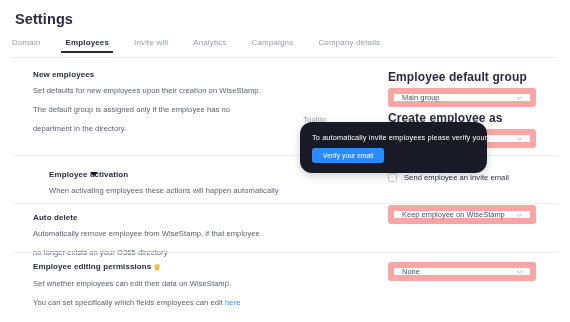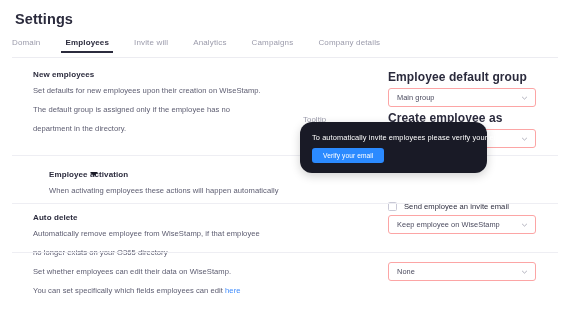--- a/index.html
+++ b/index.html
@@ -118,21 +118,21 @@
     font-size: 12px;
     font-weight: bold;
     color: #2b2b3d;
     margin-bottom: 4px;
     letter-spacing: 0.1px;
   }
   .select {
     position: relative;
     width: 148px;
     height: 19px;
-    border: 1px solid #fca5a5;
+    border: 6px solid #fca5a5;
     border-radius: 3px;
     background: #ffffff;
     display: flex;
     align-items: center;
     padding: 0 8px;
     box-sizing: border-box;
     cursor: pointer;
   }
   .select-value {
     font-size: 7.4px;
@@ -285,46 +285,49 @@
     </div>
   </div>
 
   <div class="divider" style="top:155px;"></div>
 
   <div class="row-left" style="top:170px;margin-left:16px;">
     <div class="sec-title">Employee activation</div>
     <div class="sec-desc">When activating employees these actions will happen automatically</div>
   </div>
 
-  <div class="check-row" style="top:173px;margin-top:29px;">
+  <div class="check-row" style="top:173px;">
     <span class="checkbox"></span>
     <span class="check-label">Send employee an invite email</span>
   </div>
 
   <div class="divider" style="top:203px;"></div>
 
   <div class="row-left" style="top:213px;">
     <div class="sec-title">Auto delete</div>
     <div class="sec-desc">Automatically remove employee from WiseStamp, if that employee no longer exists on your O365 directory</div>
   </div>
 
-  <div class="row-right" style="top:215px;">
+  <div class="row-right" style="top:205px;">
     <div class="select">
       <span class="select-value">Keep employee on WiseStamp</span>
       <span class="chevron">
         <svg viewBox="0 0 10 10" width="7" height="7">
             <path d="M2 3.8 L5 6.6 L8 3.8" fill="none" stroke="#9b9bab" stroke-width="1.1" stroke-linecap="round" stroke-linejoin="round"></path>
           </svg>
       </span>
     </div>
   </div>
 
   <div class="divider" style="top:252px;"></div>
 
   <div class="row-left" style="top:262px;">
+    <div class="sec-title">
+      <span>Employee editing permissions</span><span class="crown-icon">♛</span>
+    </div>
     <div class="sec-desc">
       <span>Set whether employees can edit their data on WiseStamp.</span><br>
       <span>You can set specifically which fields employees can edit </span><a class="inline-link">here</a>
     </div>
   </div>
 
   <div class="row-right" style="top:262px;border-radius:9px;">
     <div class="select">
       <span class="select-value">None</span>
       <span class="chevron">

